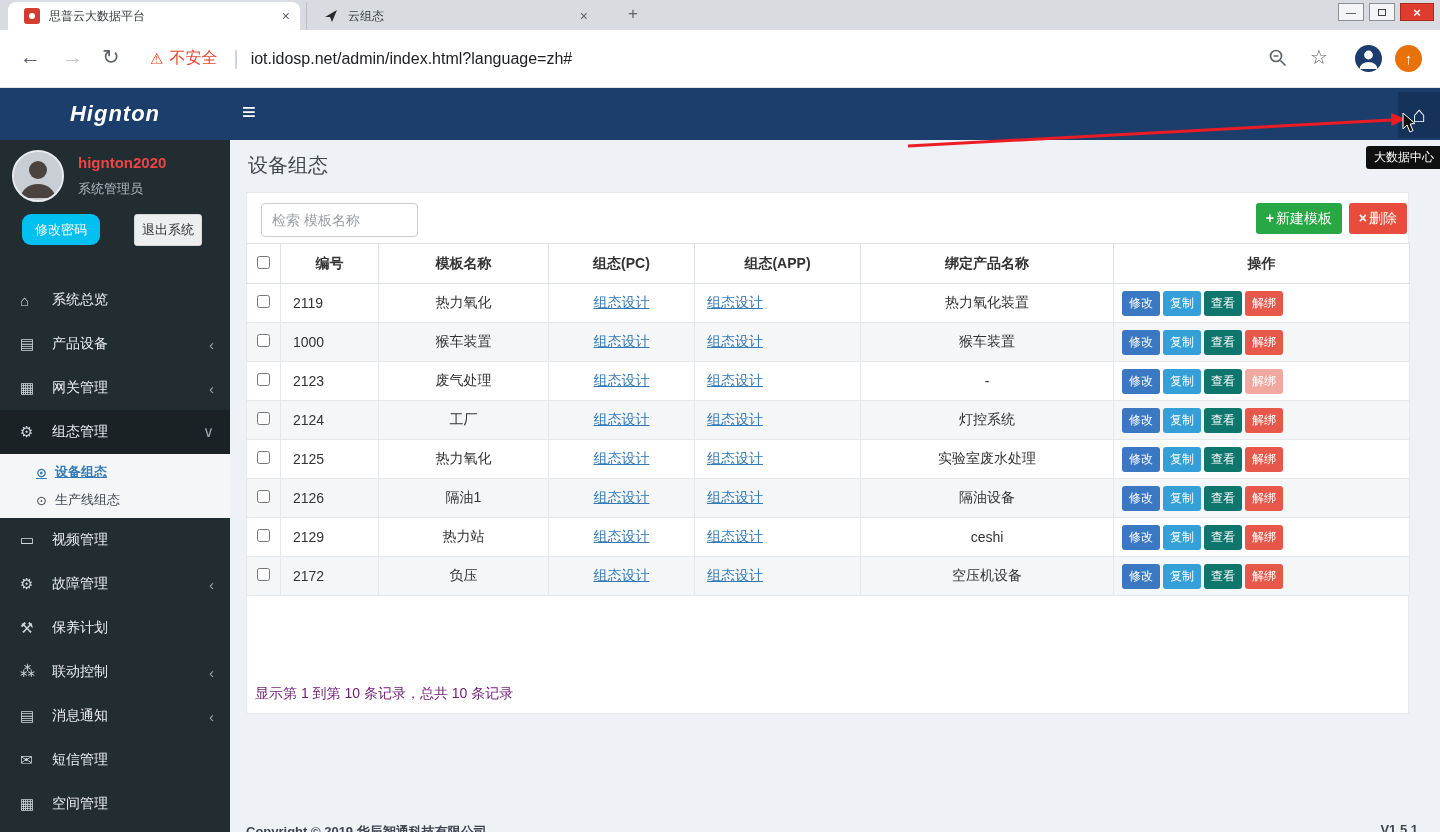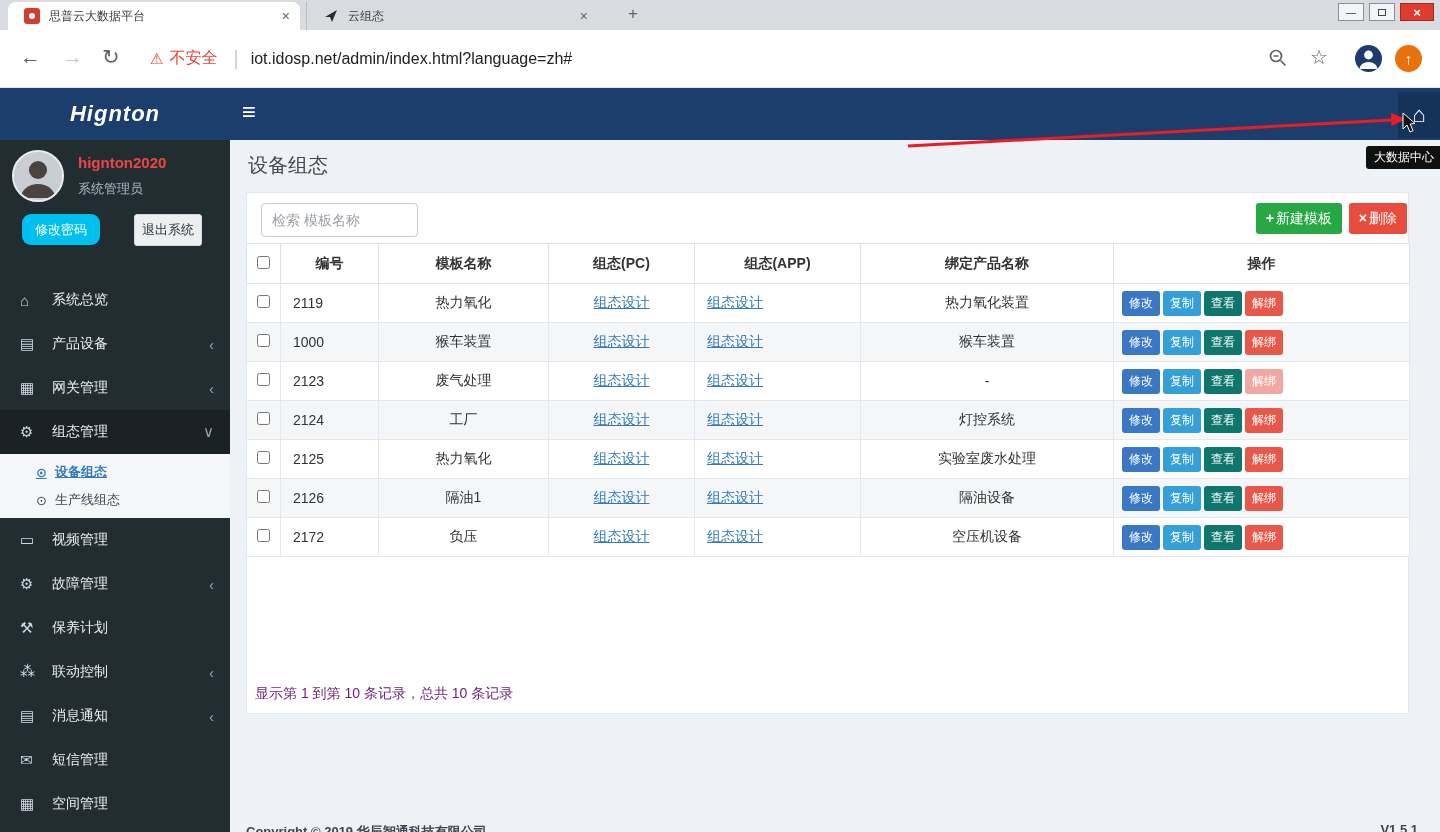--- a/index.html
+++ b/index.html
@@ -335,20 +335,29 @@
               <td class="c-check"><input type="checkbox" style=""></td>
               <td class="c-id">2126</td>
               <td class="c-name">隔油1</td>
               <td class="c-pc"><a class="lnk">组态设计</a></td>
               <td class="c-app"><a class="lnk">组态设计</a></td>
               <td class="c-prod">隔油设备</td>
               <td class="c-ops"><button class="op op-edit">修改</button><button class="op op-copy">复制</button><button class="op op-view">查看</button><button class="op op-unbind">解绑</button></td>
             </tr>
             <tr>
               <td class="c-check"><input type="checkbox" style=""></td>
+              <td class="c-id">2129</td>
+              <td class="c-name">热力站</td>
+              <td class="c-pc"><a class="lnk">组态设计</a></td>
+              <td class="c-app"><a class="lnk">组态设计</a></td>
+              <td class="c-prod">ceshi</td>
+              <td class="c-ops"><button class="op op-edit">修改</button><button class="op op-copy">复制</button><button class="op op-view">查看</button><button class="op op-unbind">解绑</button></td>
+            </tr>
+            <tr>
+              <td class="c-check"><input type="checkbox" style=""></td>
               <td class="c-id">2172</td>
               <td class="c-name">负压</td>
               <td class="c-pc"><a class="lnk">组态设计</a></td>
               <td class="c-app"><a class="lnk">组态设计</a></td>
               <td class="c-prod">空压机设备</td>
               <td class="c-ops"><button class="op op-edit">修改</button><button class="op op-copy">复制</button><button class="op op-view">查看</button><button class="op op-unbind">解绑</button></td>
             </tr>
           </tbody>
       </table>
       <div class="summary">显示第 1 到第 10 条记录，总共 10 条记录</div>

